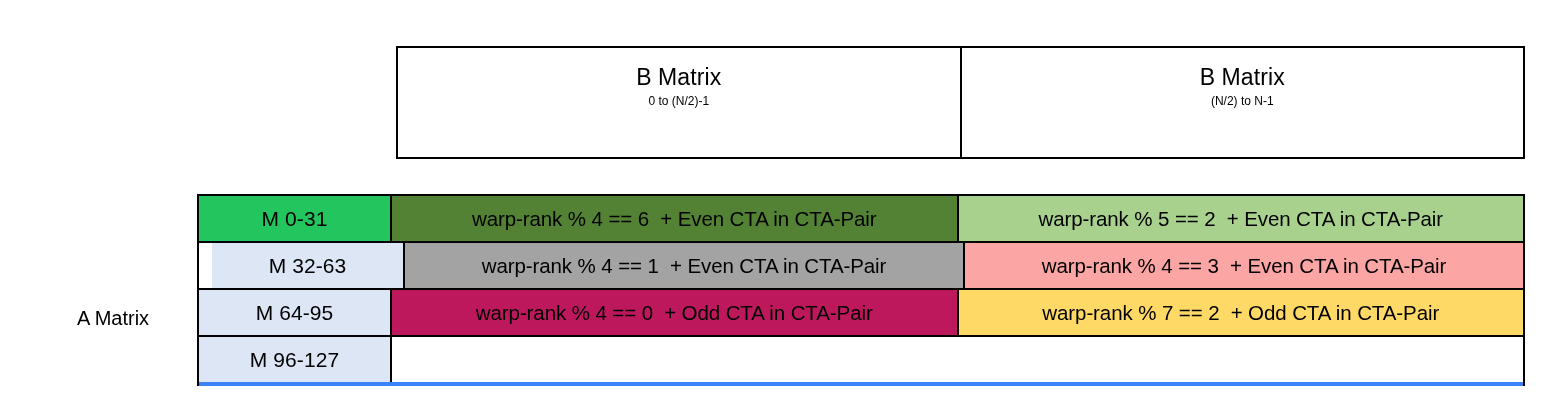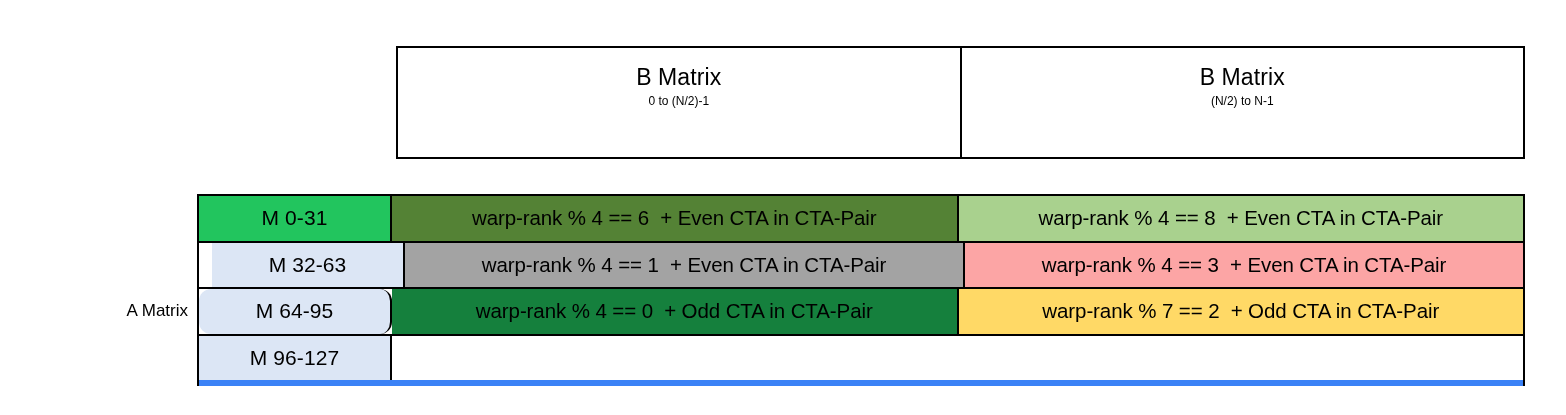--- a/index.html
+++ b/index.html
@@ -49,25 +49,25 @@
   }
   .bhead-sub {
     font-size: 12px;
     line-height: 18px;
   }
 
   
   #a-matrix-label {
     position: absolute;
     left: 38px;
-    top: 296px;
+    top: 303px;
     width: 150px;
-    font-size: 17px;
+    font-size: 20px;
     line-height: 30px;
-    text-align: right;
+    text-align: center;
     white-space: nowrap;
   }
 
   
   #matrix-grid {
     position: absolute;
     left: 197px;
     top: 194px;
     width: 1328px;
     height: 192px;
@@ -78,21 +78,21 @@
     border-top: 0;
     border-bottom: 0;
   }
   .grid-row {
     flex: 1 1 0;
     display: flex;
     box-sizing: border-box;
     border-top: 2px solid #000000;
   }
   .grid-row:last-child {
-    border-bottom: 6px solid #3b82f6;
+    border-bottom: 4px solid #3b82f6;
     gap: 12px;
   }
   .row-label {
     width: 193px;
     flex: 0 0 193px;
     box-sizing: border-box;
     background: #dce6f5;
     border-right: 2px solid #000000;
     display: flex;
     align-items: center;
@@ -128,32 +128,32 @@
   </div>
 </div>
 
 <div id="a-matrix-label">A Matrix</div>
 
 <div id="matrix-grid">
 
   <div class="grid-row">
     <div class="row-label" style="background-color: #22c55e;">M 0-31</div>
     <div class="data-cell" style="background-color: rgb(84, 130, 53);">warp-rank % 4 == 6  + Even CTA in CTA-Pair</div>
-    <div class="data-cell" style="background-color: rgb(169, 209, 142);">warp-rank % 4 == 8  + Even CTA in CTA-Pair</div>
+    <div class="data-cell" style="background-color: rgb(169, 209, 142);">warp-rank % 5 == 2  + Even CTA in CTA-Pair</div>
   </div>
 
   <div class="grid-row">
     <div class="row-label" style="background-color: rgb(220, 230, 245); margin-left: 13px;">M 32-63</div>
     <div class="data-cell" style="background-color: #a3a3a3;">warp-rank % 4 == 1  + Even CTA in CTA-Pair</div>
     <div class="data-cell" style="background-color: #fca5a5;">warp-rank % 4 == 3  + Even CTA in CTA-Pair</div>
   </div>
 
   <div class="grid-row">
-    <div class="row-label" style="background-color: rgb(220, 230, 245); border-radius: 12px;">M 64-95</div>
-    <div class="data-cell" style="background-color: #15803d;">warp-rank % 4 == 0  + Odd CTA in CTA-Pair</div>
+    <div class="row-label" style="background-color: rgb(220, 230, 245);">M 64-95</div>
+    <div class="data-cell" style="background-color: #be185d;">warp-rank % 4 == 0  + Odd CTA in CTA-Pair</div>
     <div class="data-cell" style="background-color: rgb(255, 217, 102);">warp-rank % 7 == 2  + Odd CTA in CTA-Pair</div>
   </div>
 
   <div class="grid-row">
     <div class="row-label" style="background-color: rgb(220, 230, 245);">M 96-127</div>
   </div>
 
 </div>
 
 </body></html>

